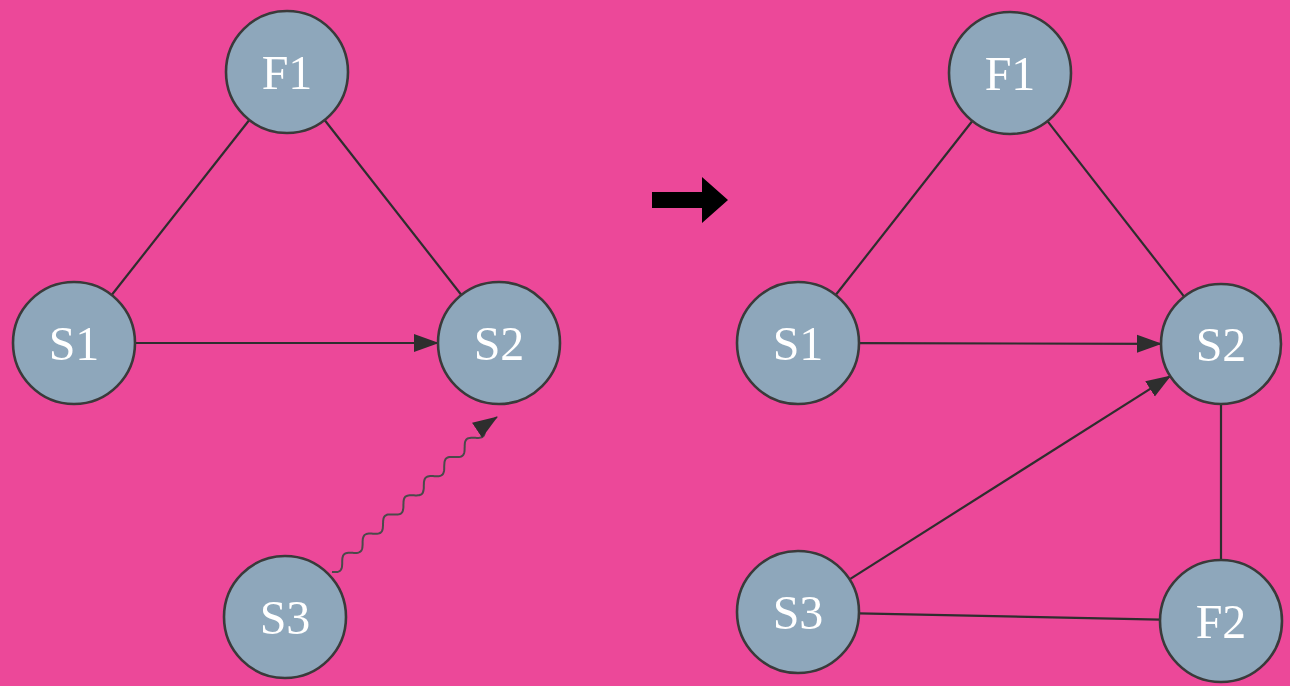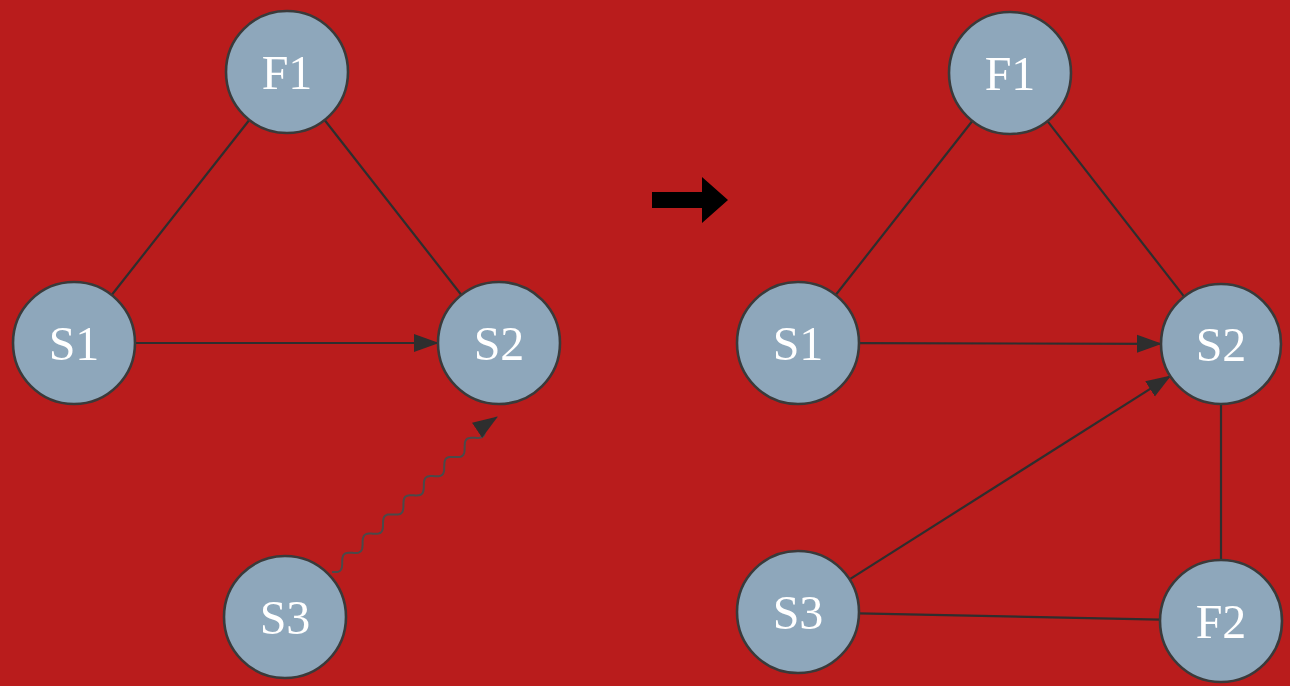--- a/index.html
+++ b/index.html
@@ -4,21 +4,21 @@
 <style>
   html, body {
     margin: 0;
     padding: 0;
     background: #ffffff;
   }
   .figure-wrap {
     position: relative;
     width: 1290px;
     height: 686px;
-    background: #b91c1c;
+    background: #ec4899;
     overflow: hidden;
     font-family: "Liberation Serif", serif;
   }
   svg.diagram {
     display: block;
     width: 1290px;
     height: 686px;
   }
   .node-label {
     font-family: "Liberation Serif", serif;

